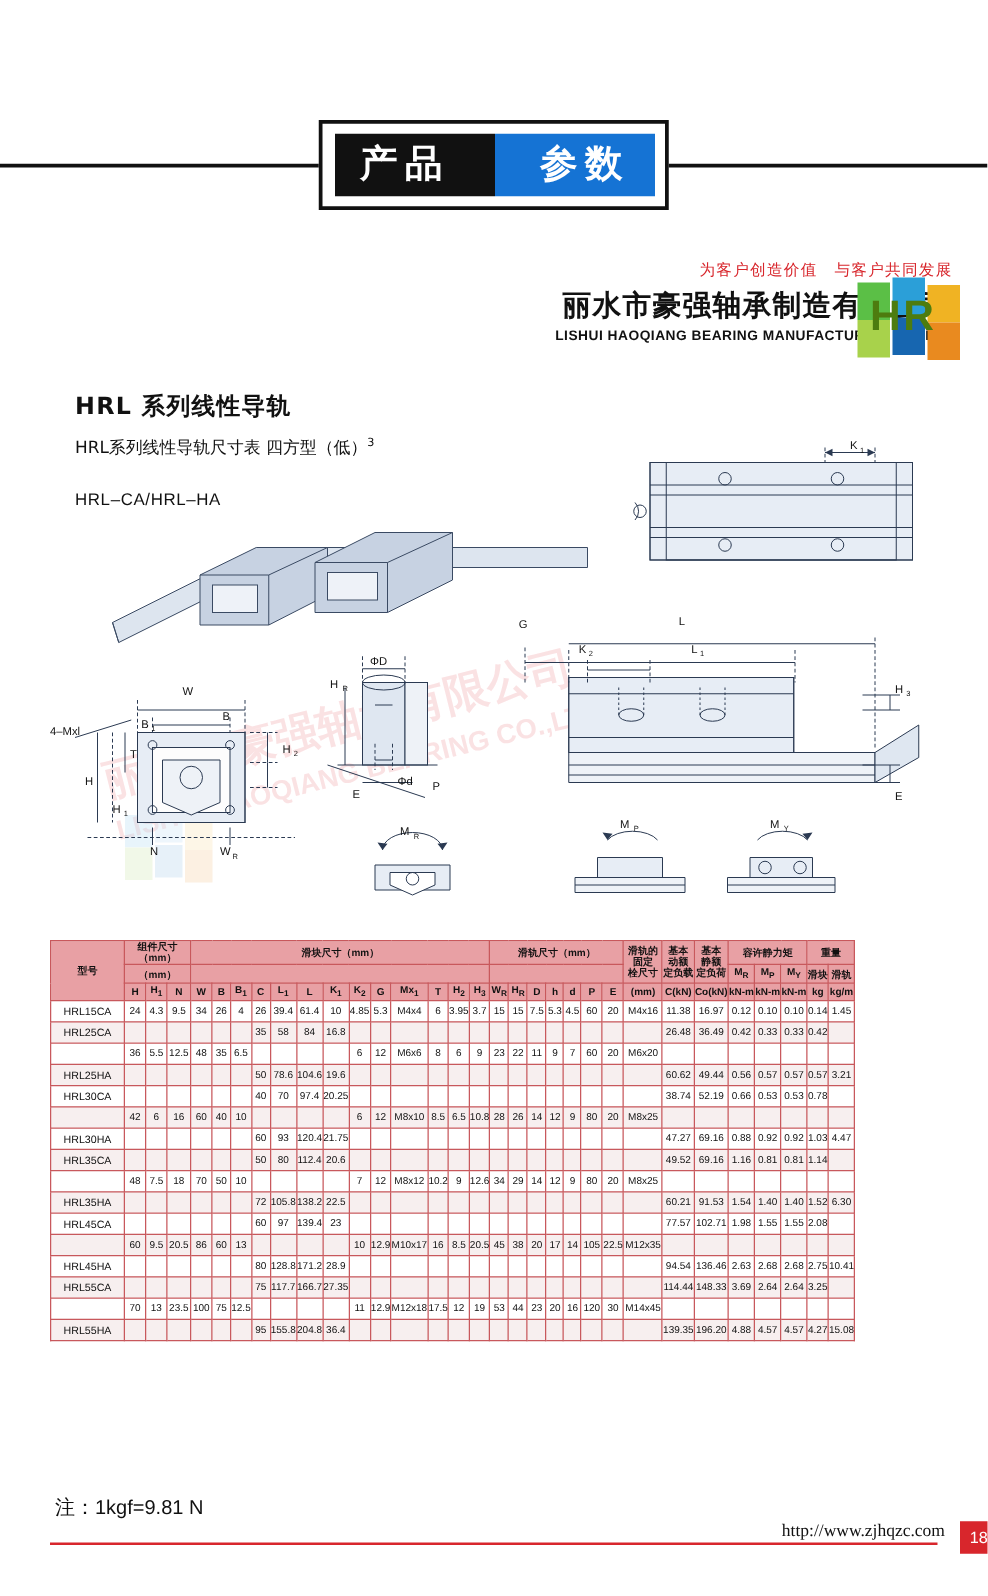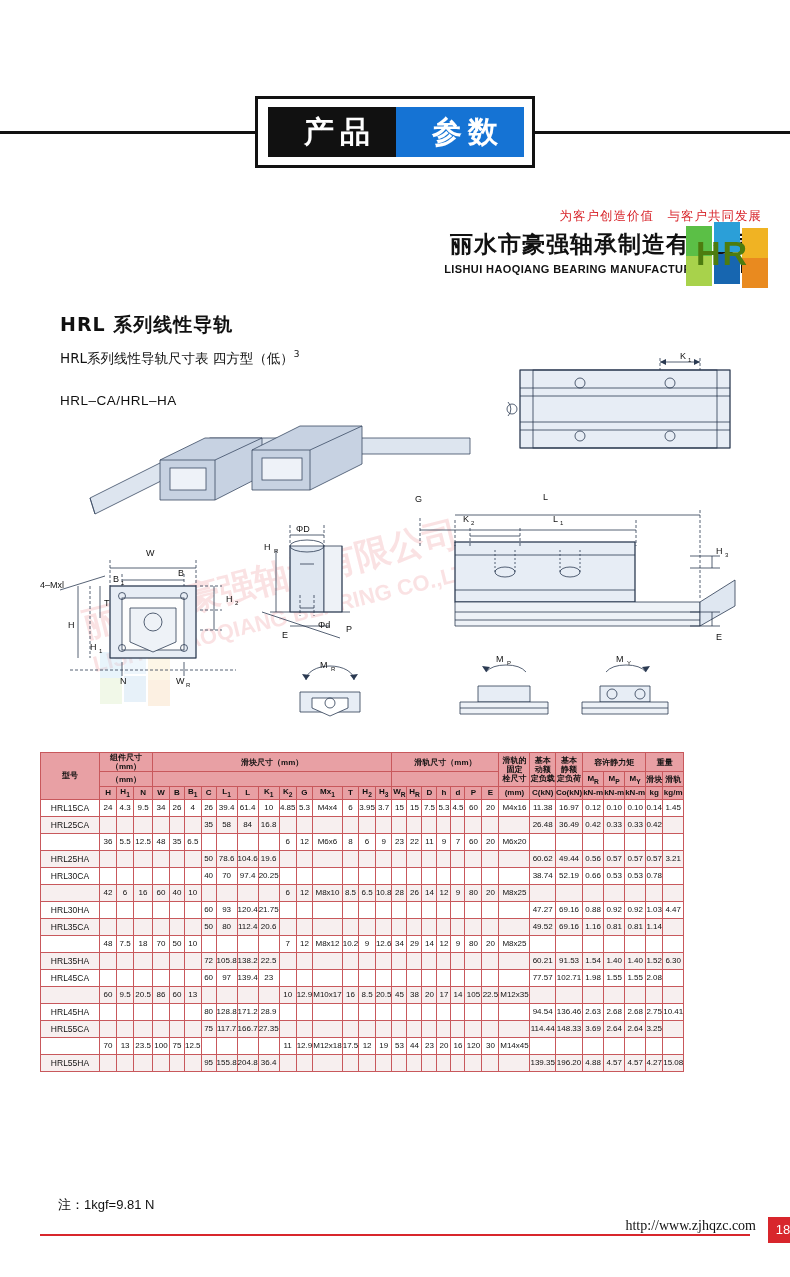--- a/index.html
+++ b/index.html
@@ -9,21 +9,21 @@
     color:#111;position:relative;overflow:hidden;
   }
   
   .banner{position:absolute;left:0;top:96px;width:790px;height:72px;}
   .banner .rule{position:absolute;left:0;top:35px;width:790px;height:3px;background:#111;}
   .banner .box{position:absolute;left:255px;top:0;width:280px;height:72px;border:3px solid #111;background:#fff;box-sizing:border-box;}
   .banner .blk{position:absolute;left:268px;top:11px;width:128px;height:50px;background:#111;}
   .banner .blu{position:absolute;left:396px;top:11px;width:128px;height:50px;background:#1573d4;}
   .banner .t1,.banner .t2{position:absolute;top:17px;height:40px;line-height:38px;color:#fff;
      font-size:30px;font-weight:bold;letter-spacing:6px;font-family:"DejaVu Sans", sans-serif;}
-  .banner .t1{left:288px;width:104px;text-align:center;}
+  .banner .t1{left:288px;width:104px;}
   .banner .t2{left:416px;width:104px;text-align:center;}
 
   
   .company{position:absolute;right:28px;top:208px;text-align:right;}
   .company .slogan{font-size:12.5px;color:#d8262c;letter-spacing:1px;margin-bottom:4px;}
   .company .cn{font-size:23px;font-weight:bold;color:#111;letter-spacing:1px;font-family:"DejaVu Sans", sans-serif;}
   .company .en{font-size:11px;font-weight:bold;color:#111;letter-spacing:.4px;margin-top:3px;}
   .logo{position:absolute;right:20px;top:222px;width:84px;height:64px;}
   .logo .sq{position:absolute;width:26px;height:30px;}
   .logo .g1{left:0;top:4px;background:#5bbf46;}
@@ -55,21 +55,21 @@
   .draw svg{position:absolute;left:0;top:0;}
 
   
   table.spec{position:absolute;left:40px;top:752px;border-collapse:collapse;
     font-size:8px;font-family:"Liberation Sans", sans-serif;}
   table.spec th,table.spec td{border:1px solid #c8585c;text-align:center;padding:0;}
   table.spec thead th{background:#e8a0a4;color:#111;font-weight:bold;line-height:1.15;}
   table.spec tbody td{background:#fff;height:16px;}
   table.spec tbody tr.alt td{background:#f7efef;}
   td.model{font-size:8.5px;text-align:left;padding-left:4px;white-space:nowrap;}
-  .note{position:absolute;left:58px;top:1196px;font-size:13px;}
+  .note{position:absolute;left:44px;top:1196px;font-size:16px;}
 
   
   .footer{position:absolute;left:0;bottom:30px;width:790px;height:26px;padding-left:32px;}
   .footer .line{position:absolute;left:40px;top:13px;width:710px;height:2px;background:#d8262c;}
   .footer .url{position:absolute;right:66px;top:-3px;font-size:14px;color:#111;font-family:"Liberation Serif", serif;}
   .footer .pg{position:absolute;right:24px;top:-4px;width:30px;height:26px;background:#d8262c;color:#fff;
      font-size:13px;text-align:center;line-height:26px;}
 </style>
 </head>
 <body>

